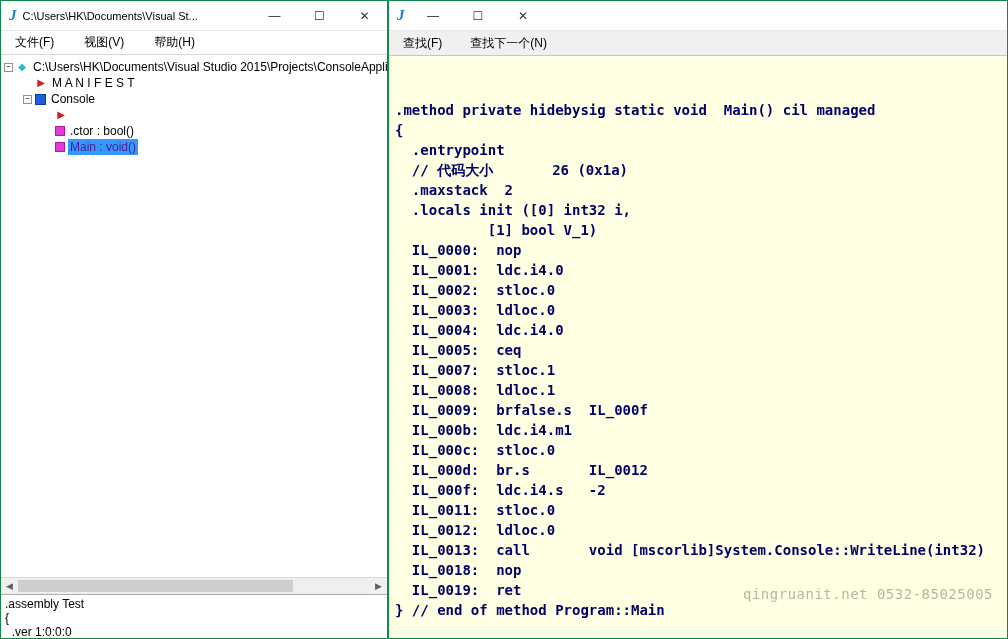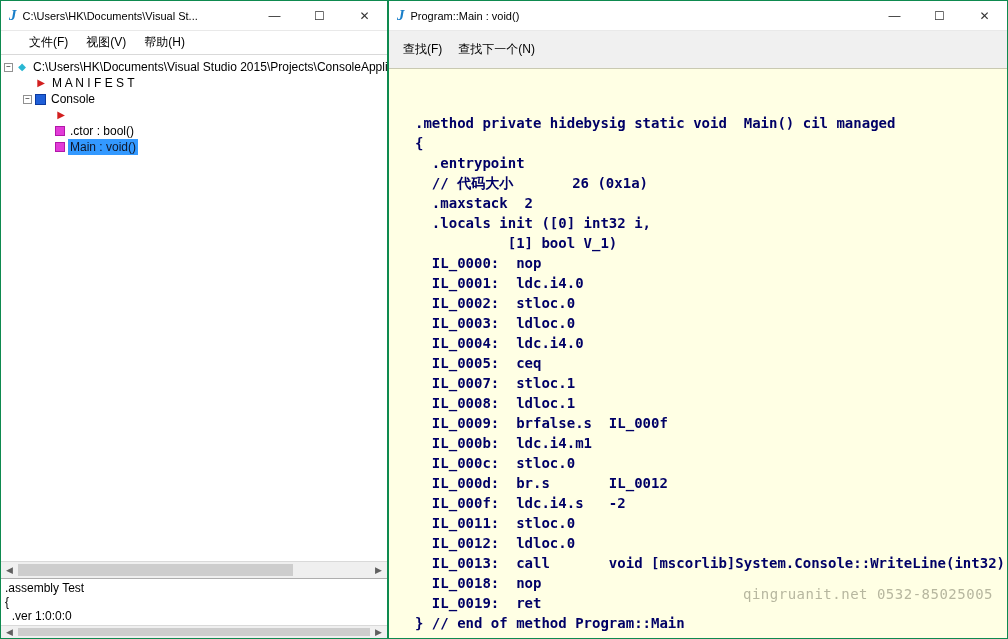--- a/index.html
+++ b/index.html
@@ -56,23 +56,23 @@
       font-size: 12px;
       color: #333;
       cursor: pointer;
       font-family: "Segoe UI Symbol", sans-serif;
     }
     
     .menubar {
       height: 24px;
       display: flex;
       align-items: center;
-      padding: 0 20px;
+      padding: 0 6px;
       border-bottom: 1px solid #d9d9d9;
-      gap: 2px;
+      gap: 14px;
     }
     .menu-item {
       padding: 2px 8px;
       font-size: 12px;
       color: #000;
       cursor: pointer;
     }
     
     .tree-area {
       flex: 1;
@@ -112,42 +112,42 @@
       font-size: 10px; flex-shrink: 0;
     }
     .glyph.diamond { color:#29b7d3; }
     .glyph.tri-red { color:#d21f1f; }
     .glyph.sq-blue { background:#1f5fd8; width:11px; height:11px; border:1px solid #0c3aa0; }
     .glyph.sq-pink { background:#e23bd8; width:10px; height:10px; border:1px solid #b217a8; }
     .glyph.sq-pink2 { background:#e23bd8; width:10px; height:10px; border:1px solid #b217a8; }
     .tree-label { padding: 0 2px; }
     .tree-label.selected {
       background: #3399ff;
-      color: #0f172a;
+      color: #4c1d95;
     }
     
     .hscroll {
       height: 17px;
       background: #f0f0f0;
       border-top: 1px solid #d9d9d9;
       display: flex;
       align-items: stretch;
     }
     .hs-btn {
       width: 17px;
       display: flex; align-items:center; justify-content:center;
       background:#f0f0f0;
       color:#606060; font-size:9px;
       cursor: pointer;
     }
     .hs-track { flex:1; background:#efefef; position:relative; }
     .hs-thumb { position:absolute; top:2px; bottom:2px; background:#cdcdcd; border-radius:0; }
     
     .asm-pane {
-      height: 60px;
+      height: 44px;
       border-top: 1px solid #aeaeae;
       background: #fff;
       display: flex;
       flex-direction: column;
     }
     .asm-text {
       flex:1;
       padding: 2px 4px;
       font-size: 12px;
       font-family: Tahoma, sans-serif;
@@ -156,41 +156,41 @@
     }
     
     .right-body {
       flex:1;
       background: #ffffe4;
       display: flex;
       flex-direction: column;
       overflow: hidden;
     }
     .right-menubar {
-      height: 38px;
+      height: 25px;
       display: flex;
       align-items: center;
       padding: 0 6px;
       border-bottom: 1px solid #c9c9b2;
       background: #f0f0f0;
-      gap: 0;
+      gap: 12px;
     }
     .code-area {
       flex:1;
       padding: 4px 6px;
       font-family: Consolas, "Lucida Console", monospace;
       font-size: 14px;
       font-weight: bold;
       color: #000066;
       white-space: pre;
       line-height: 20px;
       overflow: hidden;
       position: relative;
     }
-    .code-line { white-space: pre; margin-left: 20px; }
+    .code-line { white-space: pre; }
     .watermark {
       position: absolute;
       right: 14px;
       bottom: 34px;
       color: #b7b79f;
       font-family: Consolas, monospace;
       font-size: 14px;
       letter-spacing: 0.5px;
       font-weight: normal;
     }
@@ -268,21 +268,20 @@
         <div class="hs-thumb" style="left:0; width:100%"></div>
       </div>
       <div class="hs-btn">▶</div>
     </div>
   </div>
 </div>
 
 <div class="window window-right">
   <div class="titlebar">
     <span class="app-icon">J</span>
-    <span class="title-text">Program::Main : void()</span>
     <div class="title-controls">
       <div class="title-btn">—</div>
       <div class="title-btn">☐</div>
       <div class="title-btn close">✕</div>
     </div>
   </div>
   <div class="right-menubar">
     <span class="menu-item">查找(F)</span>
     <span class="menu-item">查找下一个(N)</span>
   </div>

